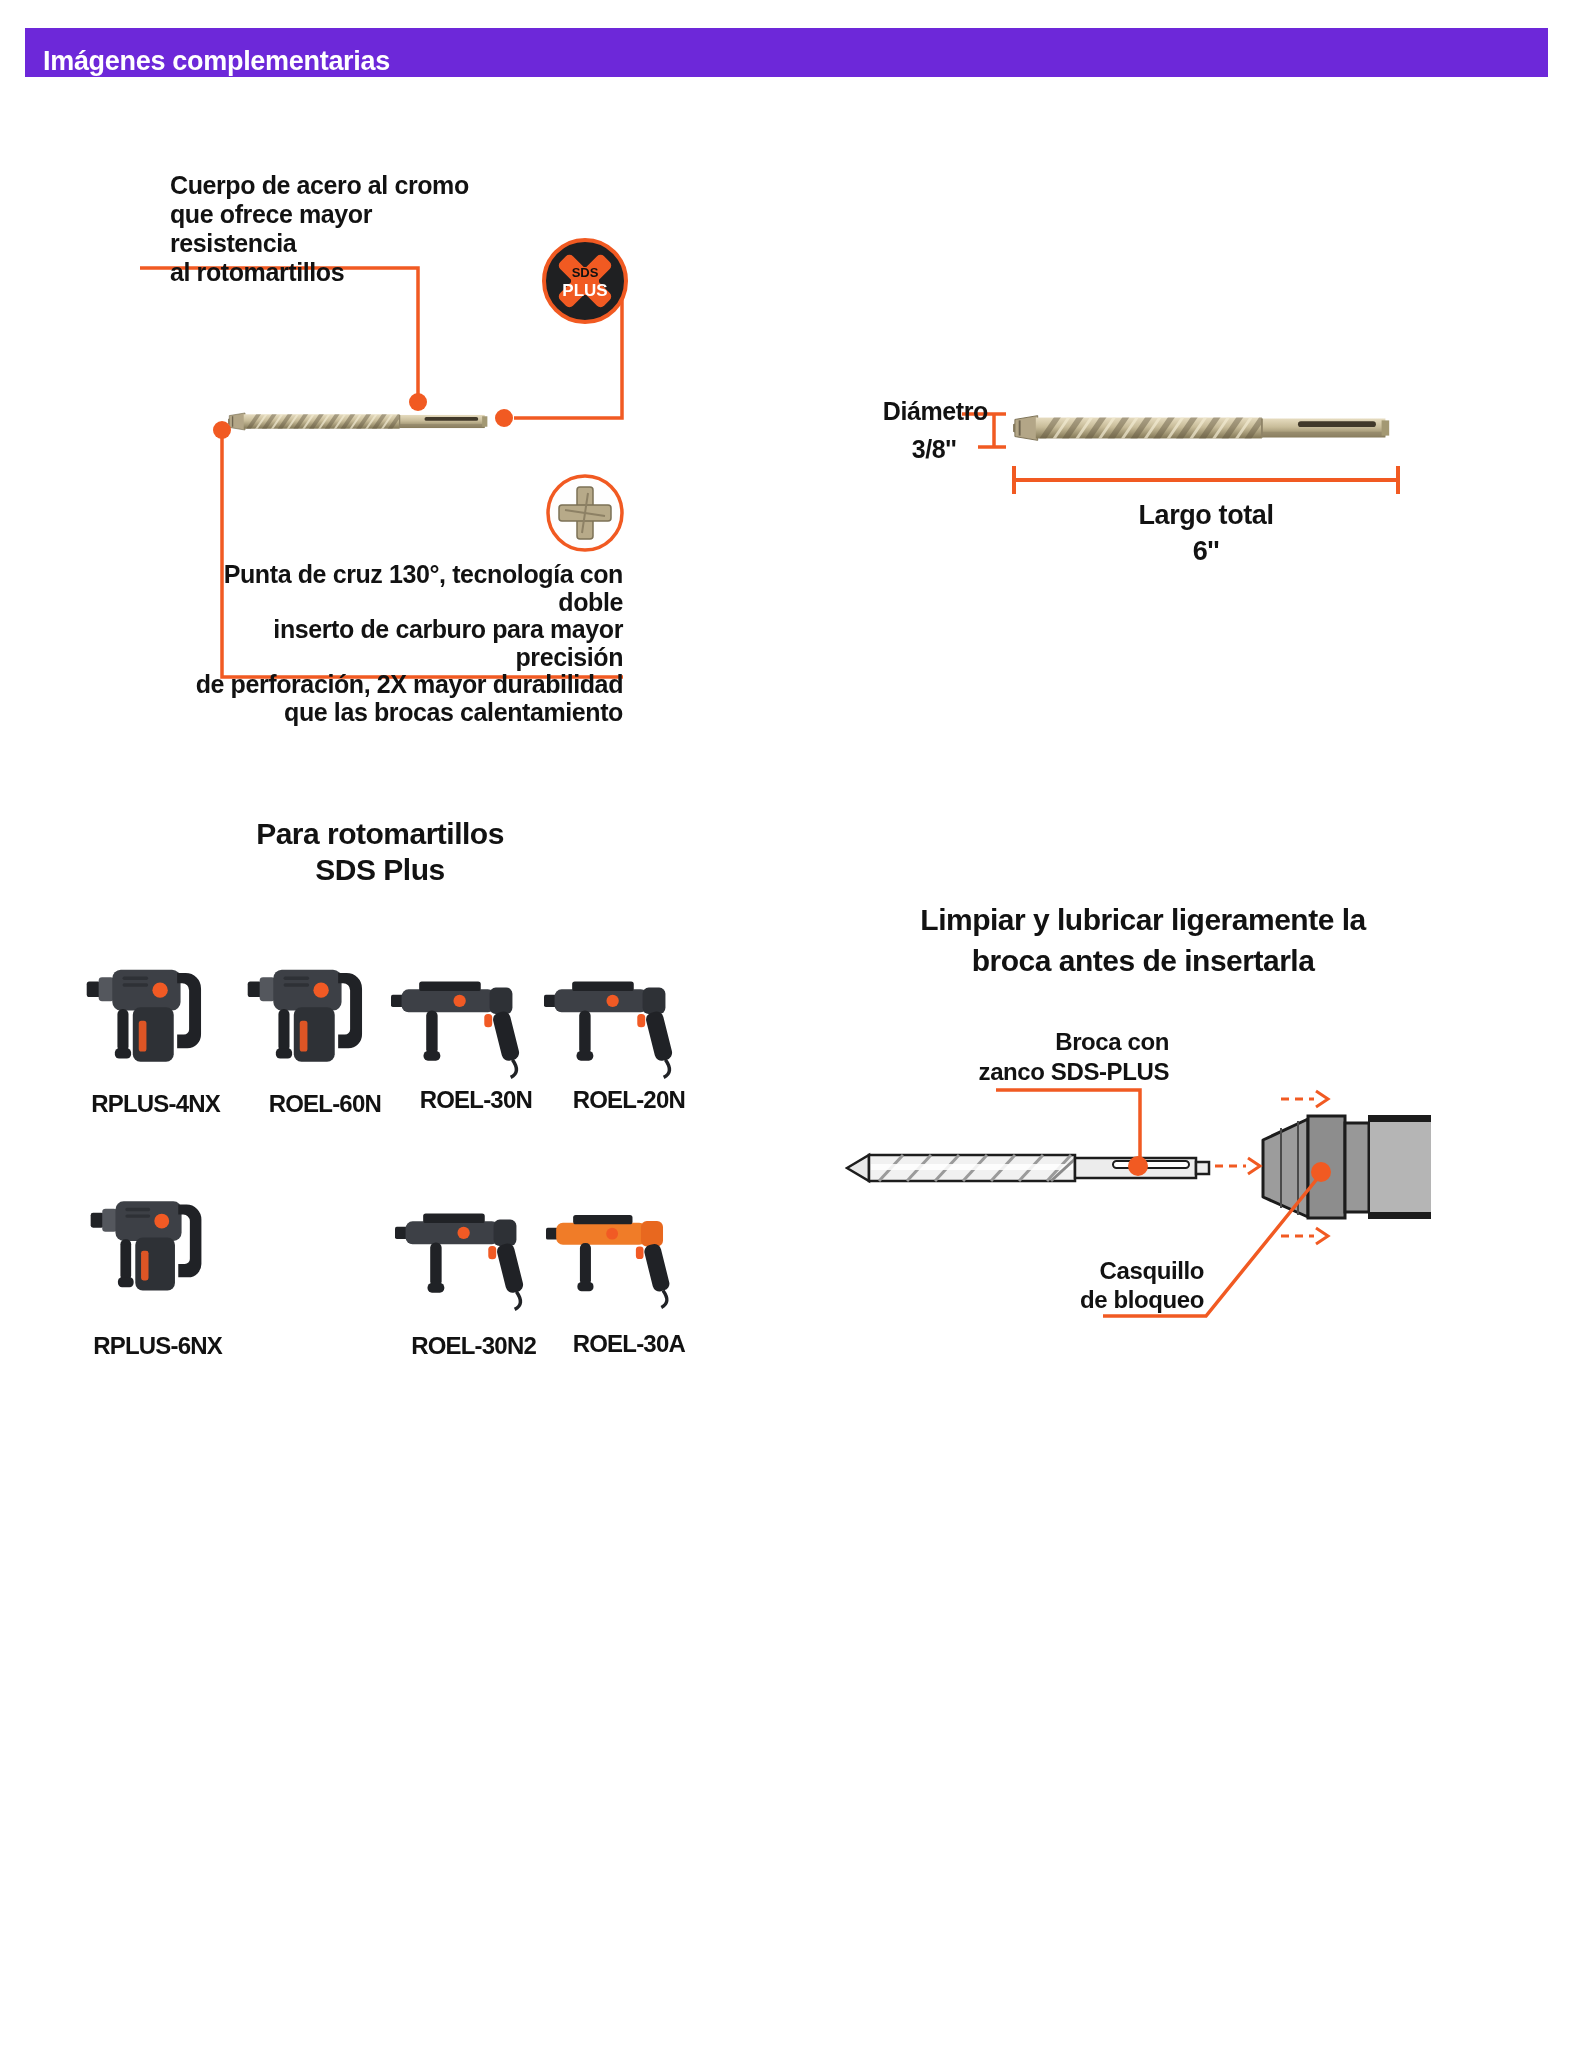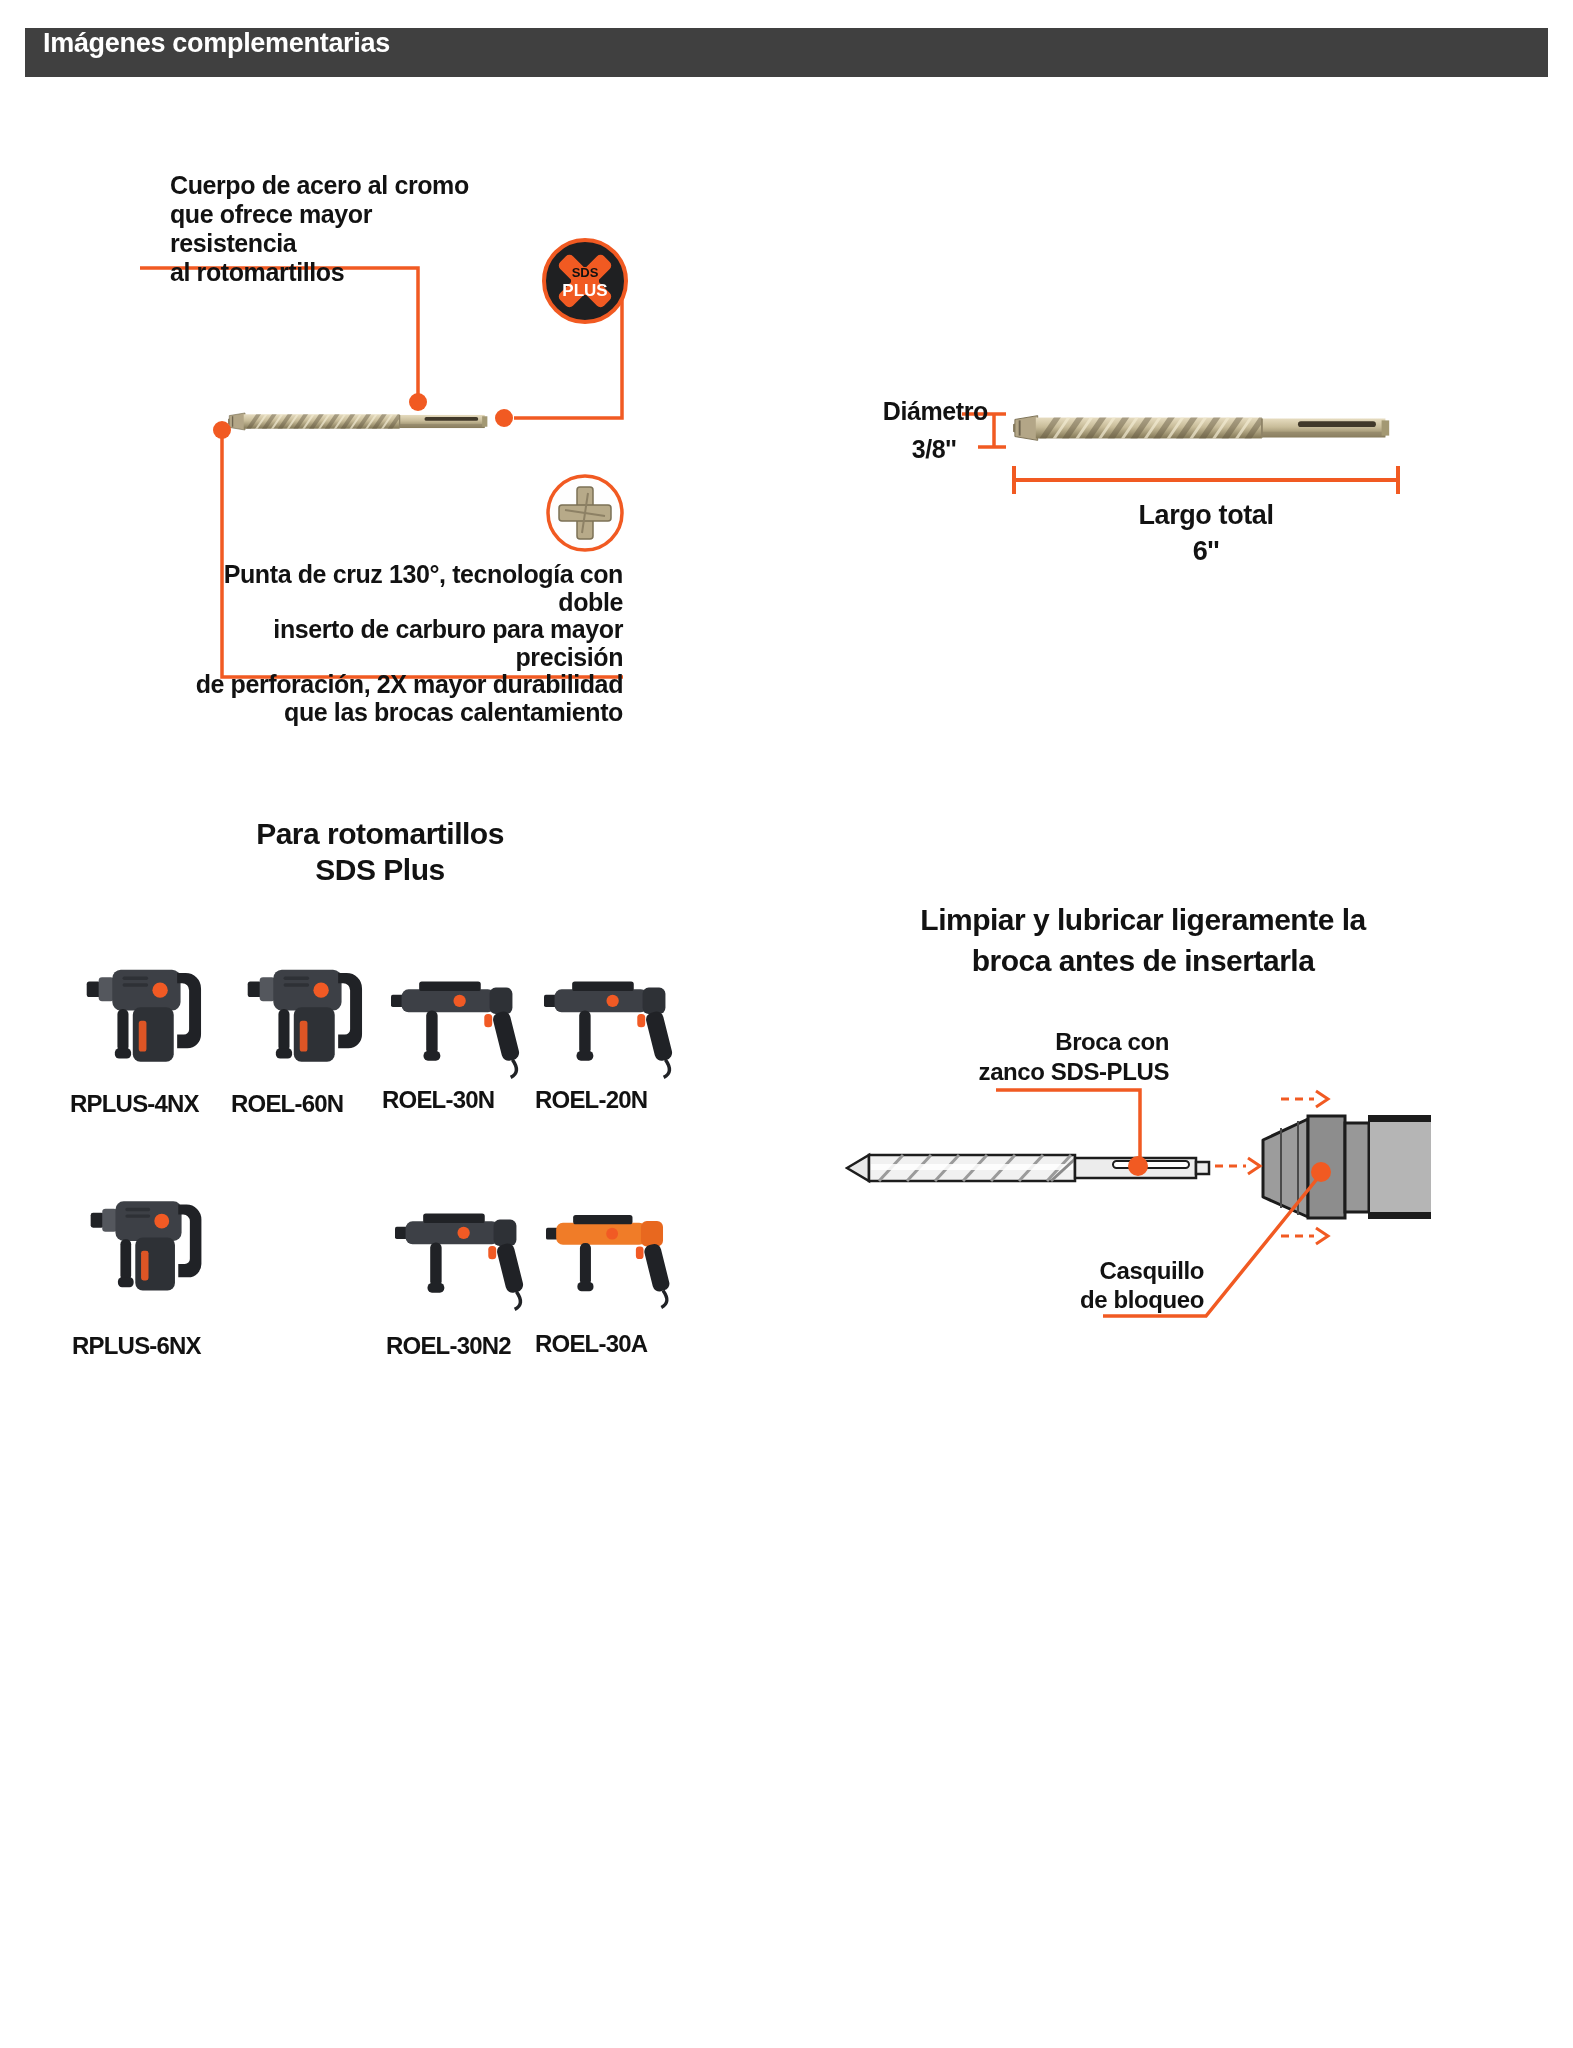--- a/index.html
+++ b/index.html
@@ -1,37 +1,37 @@
 <!DOCTYPE html>
 <html><head>
 <meta charset="utf-8">
 <style>
   html,body{margin:0;padding:0;background:#fff;}
   body{font-family:"Liberation Sans",sans-serif;}
   .page{position:relative;width:1573px;height:2048px;background:#fff;overflow:hidden;}
 
   
   .header-bar{position:absolute;left:25px;top:28px;width:1523px;height:49px;
-    background:#404040;display:flex;align-items:flex-start;z-index:3;}
+    background:#6d28d9;display:flex;align-items:flex-end;z-index:3;}
   .header-bar .title{color:#fff;font-size:27px;font-weight:bold;padding-left:18px;letter-spacing:-0.3px;}
 
   
   .tb{position:absolute;color:#121212;font-weight:bold;z-index:3;}
   .note-body{left:140px;top:171px;width:320px;font-size:25px;line-height:29px;text-align:left;letter-spacing:-0.4px;margin-left:30px;}
   .note-tip{left:160px;top:561px;width:463px;font-size:25px;line-height:27.5px;text-align:right;letter-spacing:-0.4px;}
   .lbl-diametro{left:856px;top:397px;width:132px;font-size:25px;text-align:right;letter-spacing:-0.4px;}
   .lbl-diam-val{left:856px;top:435px;width:156px;font-size:25px;text-align:center;letter-spacing:-0.4px;}
   .lbl-largo{left:1056px;top:497px;width:300px;font-size:27px;line-height:36px;text-align:center;letter-spacing:-0.4px;}
   .hd-rotom{left:180px;top:816px;width:400px;font-size:30px;line-height:36px;text-align:center;letter-spacing:-0.5px;}
   .hd-limpiar{left:880px;top:899px;width:526px;font-size:30px;line-height:41px;text-align:center;letter-spacing:-0.5px;}
   .lbl-broca{left:969px;top:1027px;width:200px;font-size:24px;line-height:30px;text-align:right;letter-spacing:-0.4px;}
   .lbl-casquillo{left:1002px;top:1256px;width:202px;font-size:24px;line-height:29px;text-align:right;letter-spacing:-0.4px;}
 
   
-  .machine-cell{position:absolute;width:150px;text-align:left;z-index:3;}
+  .machine-cell{position:absolute;width:150px;text-align:right;z-index:3;}
   .machine-cell .machine-art{display:block;margin:0 auto;}
   .machine-label{color:#121212;font-weight:bold;font-size:24px;letter-spacing:-0.8px;margin-top:20px;white-space:nowrap;}
   .machine-art{--c-body:#3d4046;--c-body2:#2e3136;--c-dark:#202226;--c-mid:#54575d;--c-acc:#f15a24;}
   .machine-art.orange{--c-body:#f07c28;--c-body2:#e8681f;--c-mid:#f29a55;}
 
   .r1{top:956px;} .r1 .machine-art{height:128px;}
   .r2{top:1188px;} .r2 .machine-art{height:124px;}
   .c11{left:70px;} .c12{left:231px;} .c13{left:382px;} .c14{left:535px;}
   .c21{left:72px;} .c22{left:238px;} .c23{left:386px;} .c24{left:535px;}
   .r1 .machine-label{margin-top:6px;}

